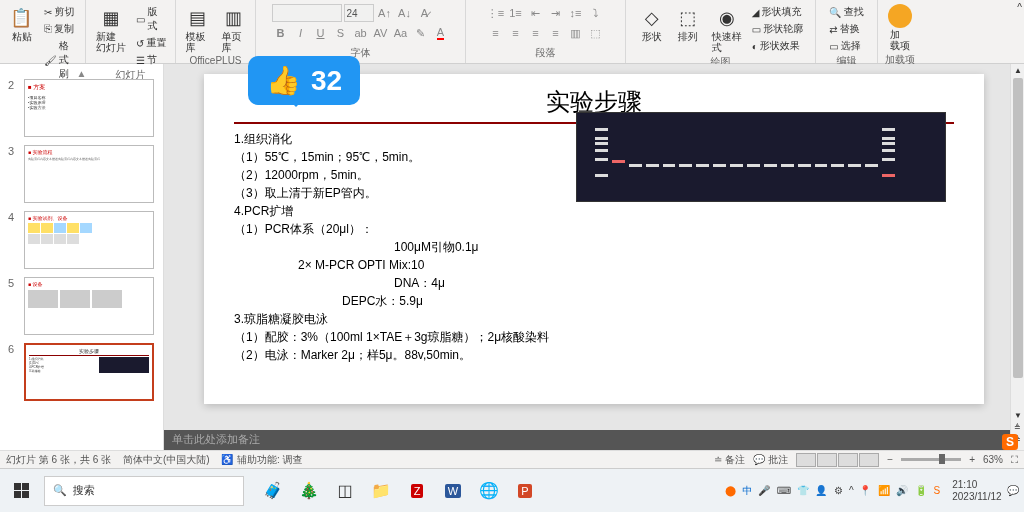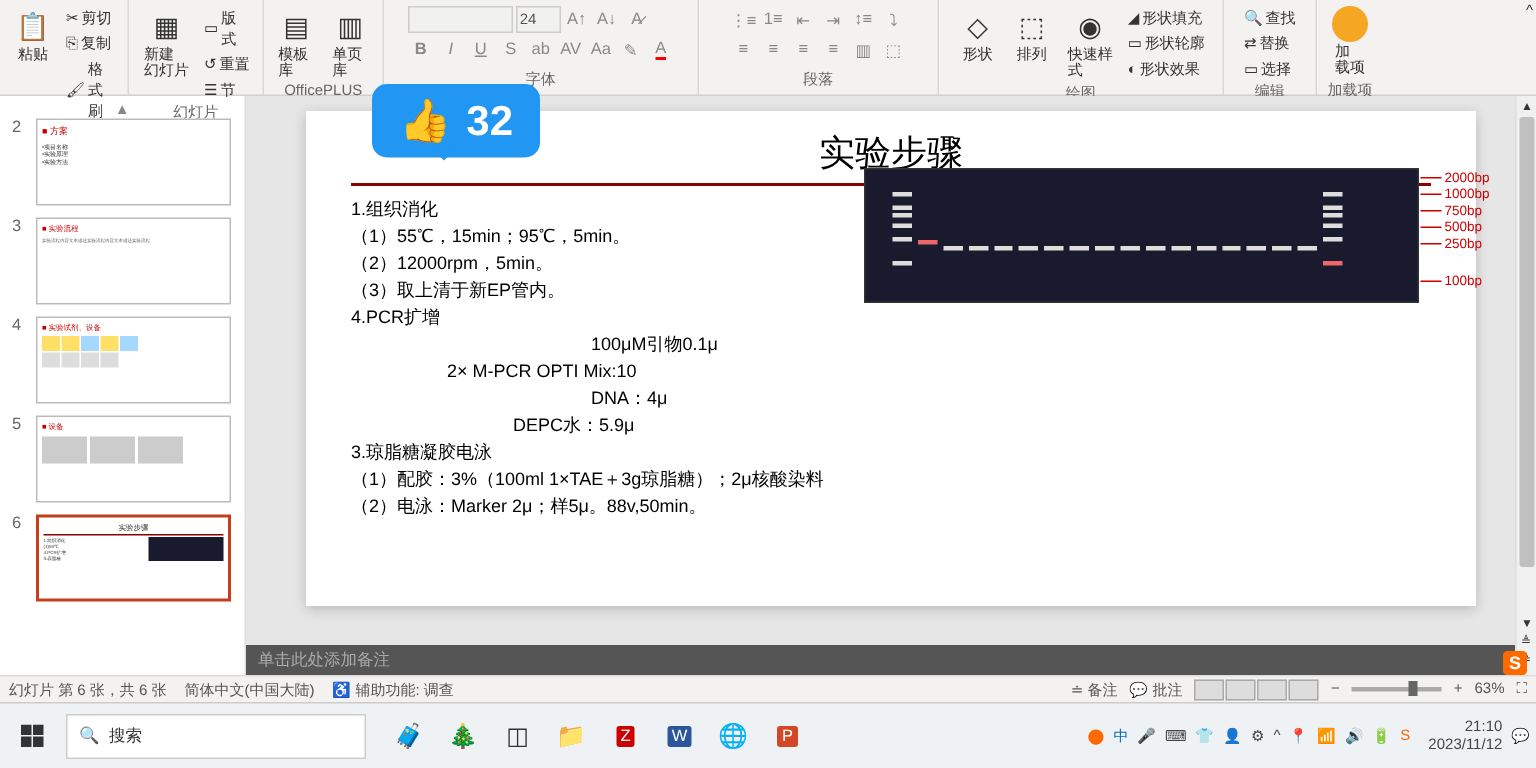--- a/index.html
+++ b/index.html
@@ -43,21 +43,21 @@
 .scrollbar-v{position:absolute;right:0;top:0;width:14px;height:100%;background:#f0f0f0;border-left:1px solid #ddd}
 .scrollbar-v .sthumb{position:absolute;width:10px;left:2px;background:#c0c0c0;border-radius:2px}
 .status{height:18px;background:#f3f2f1;border-top:1px solid #ddd;display:flex;align-items:center;font-size:10px;color:#555;padding:0 6px;gap:12px}
 .status .right{margin-left:auto;display:flex;gap:8px;align-items:center}
 .taskbar{height:44px;background:#eef2f5;border-top:1px solid #ccc;display:flex;align-items:center;padding:0 4px;gap:4px}
 .win-btn{width:36px;height:32px;display:flex;align-items:center;justify-content:center;cursor:pointer}
 .search-box{display:flex;align-items:center;background:#fff;border:1px solid #ccc;height:30px;width:200px;padding:0 8px;gap:6px}
 .task-icons{display:flex;gap:2px;margin-left:8px}
 .task-icons .ti{width:34px;height:32px;display:flex;align-items:center;justify-content:center;font-size:16px;cursor:pointer}
 .tray{margin-left:auto;display:flex;align-items:center;gap:6px;font-size:10px;color:#444}
-.tray-time{text-align:right;line-height:12px;font-size:10px;margin-left:6px}
+.tray-time{line-height:12px;font-size:10px;margin-left:6px}
 .orange-dot{width:10px;height:10px;background:#f5a623;border-radius:50%}
 .view-btns{display:flex;gap:1px}
 .view-btns div{width:20px;height:14px;border:1px solid #aaa;background:#ddd}
 .zoom-slider{width:60px;height:3px;background:#aaa;position:relative}
 .zoom-slider::after{content:"";position:absolute;width:6px;height:10px;background:#666;top:-4px;left:38px}
 .ime-badge{position:absolute;right:6px;bottom:62px;background:#ff6a00;color:#fff;font-size:12px;padding:1px 4px;border-radius:3px;font-weight:bold}
 </style>
 </head>
 <body>
 
@@ -267,20 +267,21 @@
     <div class="slide-area">
       <div class="slide">
         <h1>实验步骤</h1>
         <div class="slide-line"></div>
         <div class="slide-body">
           <div>1.组织消化</div>
           <div>（1）55℃，15min；95℃，5min。</div>
           <div>（2）12000rpm，5min。</div>
           <div>（3）取上清于新EP管内。</div>
           <div>4.PCR扩增</div>
+          <div>（1）PCR体系（20μl）：</div>
           <div style="margin-left:160px">100μM引物0.1μ</div>
           <div style="margin-left:64px">2× M-PCR OPTI Mix:10</div>
           <div style="margin-left:160px">DNA：4μ</div>
           <div style="margin-left:108px">DEPC水：5.9μ</div>
           <div>3.琼脂糖凝胶电泳</div>
           <div>（1）配胶：3%（100ml 1×TAE＋3g琼脂糖）；2μ核酸染料</div>
           <div>（2）电泳：Marker 2μ；样5μ。88v,50min。</div>
         </div>
         <div class="gel-img">
           <div class="gel-lanes">
@@ -341,28 +342,20 @@
                 <div class="band" style="top:60%"></div>
               </div>
             <div class="lane">
                 <div class="band" style="top:8%"></div>
                 <div class="band" style="top:20%"></div>
                 <div class="band" style="top:28%"></div>
                 <div class="band" style="top:38%"></div>
                 <div class="band" style="top:52%"></div>
                 <div class="band" style="top:75%;background:#e66"></div>
               </div>
-          </div>
-          <div class="gel-labels">
-            <div>2000bp</div>
-            <div>1000bp</div>
-            <div>750bp</div>
-            <div>500bp</div>
-            <div>250bp</div>
-            <div style="margin-top:14px">100bp</div>
           </div>
         </div>
       </div>
     </div>
     <div class="notes">单击此处添加备注</div>
     <div class="scrollbar-v">
       <div style="position:absolute;top:2px;left:3px;font-size:8px">▲</div>
       <div class="sthumb" style="top:14px;height:300px"></div>
       <div style="position:absolute;bottom:30px;left:3px;font-size:8px">▼</div>
       <div style="position:absolute;bottom:18px;left:3px;font-size:8px">≜</div>

